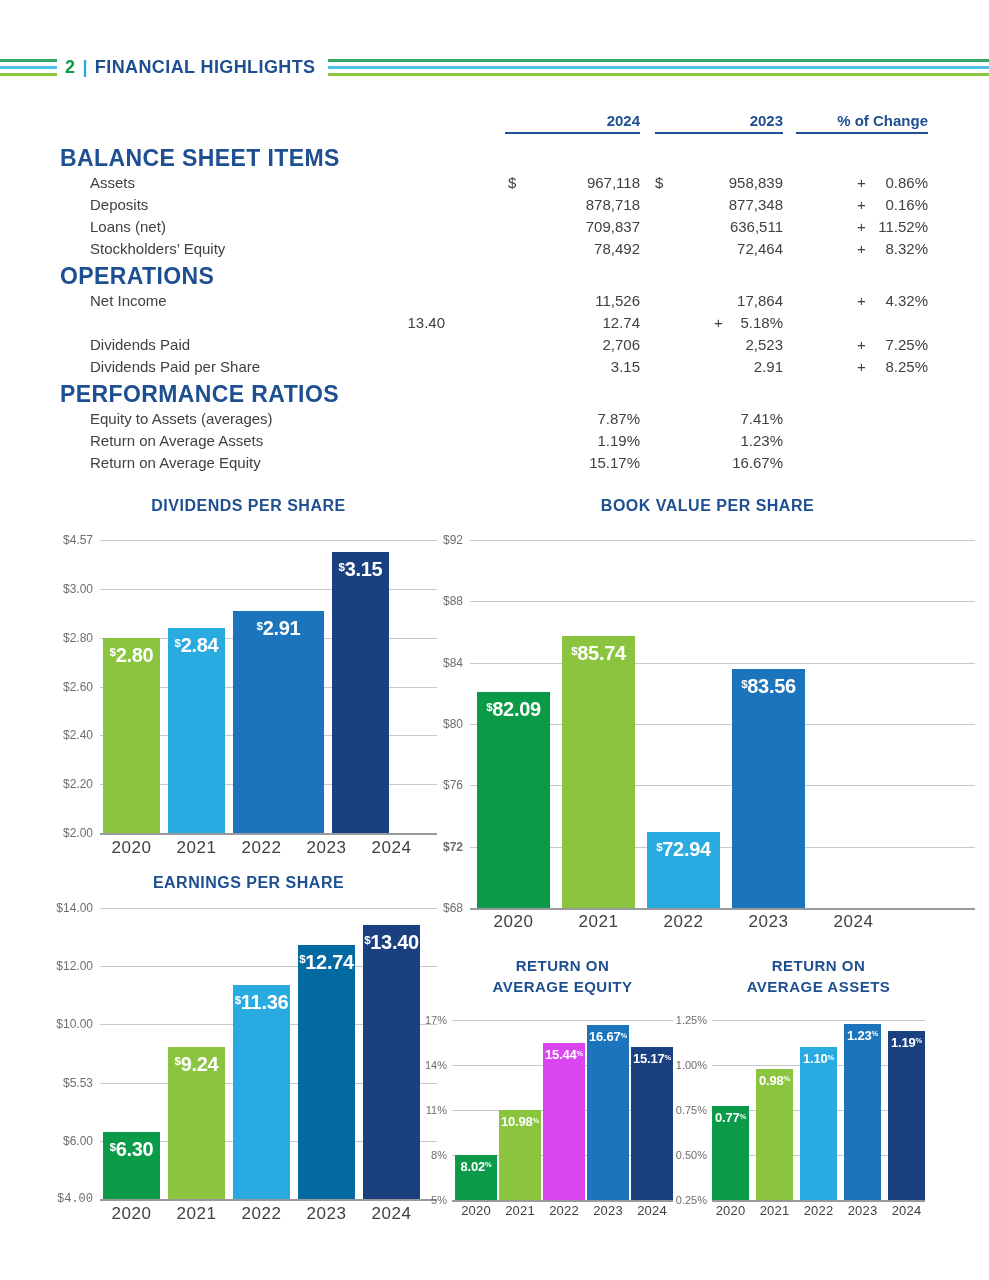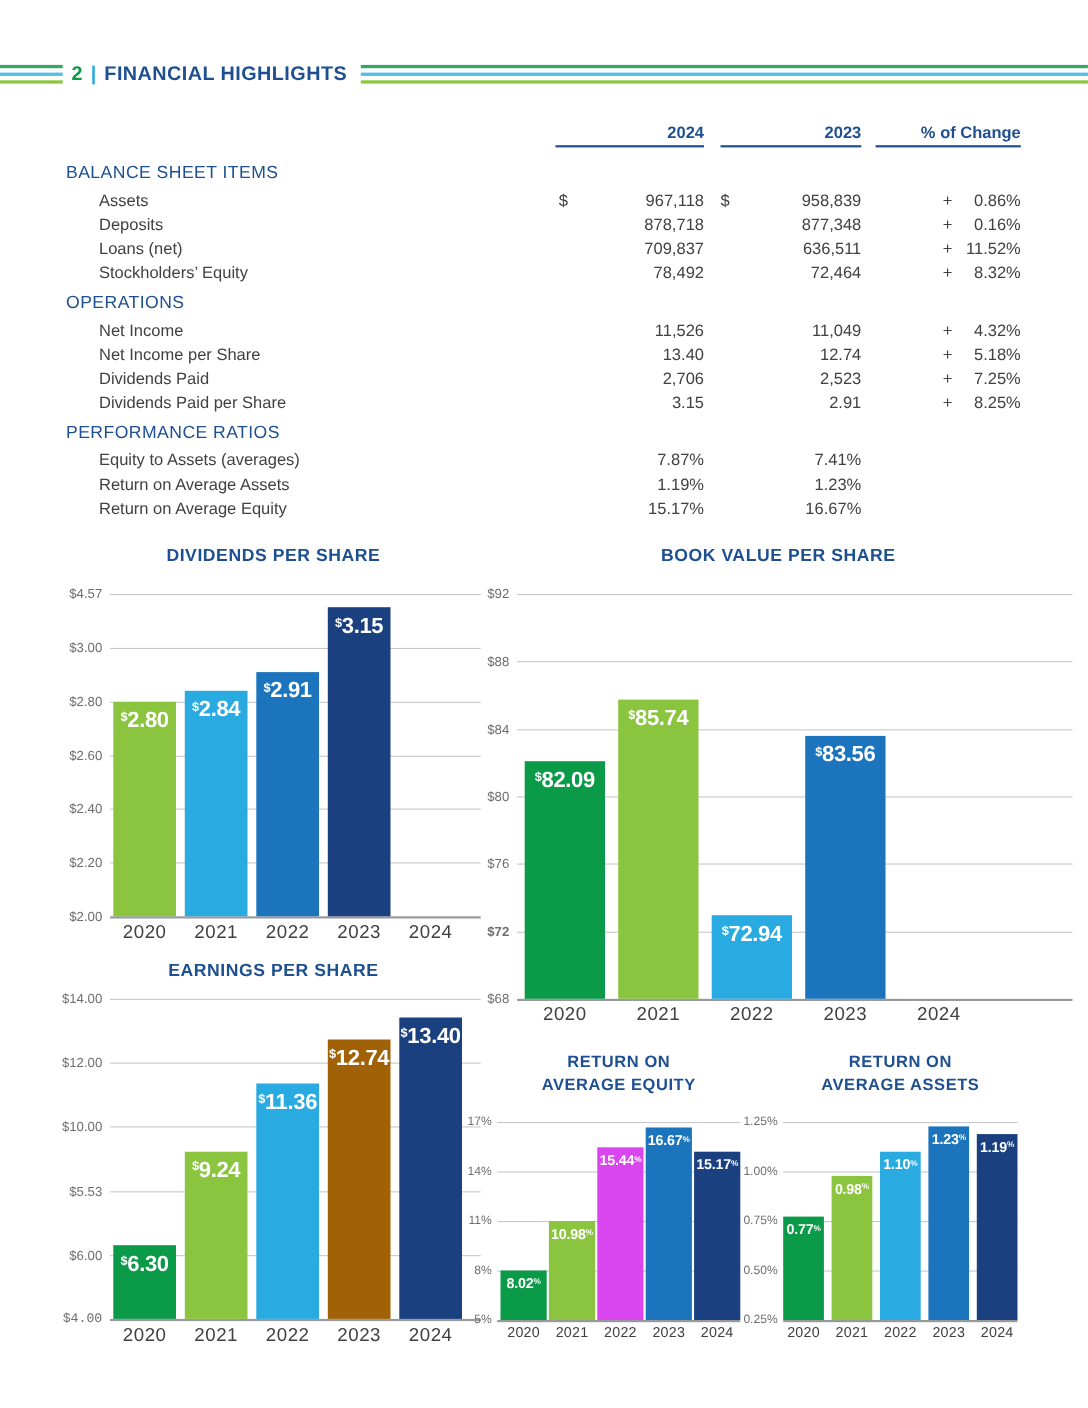--- a/index.html
+++ b/index.html
@@ -21,21 +21,21 @@
   .pg-title{color:var(--navy-text);}
 
   
   .fin-table{position:absolute;left:60px;top:112px;width:868px;font-size:15px;}
   .t-grid{display:grid;grid-template-columns:1fr 195px 143px 145px;}
   .t-header{align-items:end;padding-bottom:2px;}
   .t-header .t-col{text-align:right;}
   .hdr-box{display:inline-block;border-bottom:2px solid var(--navy-text);padding-bottom:3px;
            font-weight:bold;color:var(--navy-text);font-size:15px;text-align:right;}
   .w1{width:135px}.w2{width:128px}.w3{width:132px}
-  .section-heading{font-size:16px;line-height:24px;font-weight:normal;color:var(--navy-text);
+  .section-heading{font-size:23px;line-height:24px;font-weight:bold;color:var(--navy-text);
                    letter-spacing:.4px;margin:4px 0 2px;}
   #table-body .section-heading:first-child{margin-top:10px;}
   .t-row{height:22px;line-height:22px;}
   .t-row .rowlab{padding-left:30px;color:#414042;}
   .t-row .val{position:relative;text-align:right;color:#414042;}
   .cur{position:absolute;top:0;}
   .cur-1{left:63px;} .cur-2{left:15px;}
   .chg{position:relative;text-align:right;}
   .chg .sign{position:absolute;left:74px;top:0;}
 
@@ -133,25 +133,24 @@
         <div class="t-grid t-row">
           <div class="rowlab">Stockholders’ Equity</div>
           <div class="val"><span>78,492</span></div>
           <div class="val"><span>72,464</span></div>
           <div class="chg"><span class="sign">+</span><span>8.32%</span></div>
         </div>
         <div class="section-heading">OPERATIONS</div>
         <div class="t-grid t-row">
           <div class="rowlab">Net Income</div>
           <div class="val"><span>11,526</span></div>
-          <div class="val"><span>11,049</span></div>
+          <div class="val"><span>17,864</span></div>
           <div class="chg"><span class="sign">+</span><span>4.32%</span></div>
         </div>
         <div class="t-grid t-row">
-          <div class="rowlab">Net Income per Share</div>
           <div class="val"><span>13.40</span></div>
           <div class="val"><span>12.74</span></div>
           <div class="chg"><span class="sign">+</span><span>5.18%</span></div>
         </div>
         <div class="t-grid t-row">
           <div class="rowlab">Dividends Paid</div>
           <div class="val"><span>2,706</span></div>
           <div class="val"><span>2,523</span></div>
           <div class="chg"><span class="sign">+</span><span>7.25%</span></div>
         </div>
@@ -186,21 +185,21 @@
   <section class="chart chart-dps">
     <h3 class="chart-title">DIVIDENDS PER SHARE</h3>
     <div class="plot">
         <div class="bars">
           <div class="bar" style="height: 66.6667%; background: rgb(139, 197, 63);">
             <div class="bar-label"><sup>$</sup>2.80</div>
           </div>
           <div class="bar" style="height: 70%; background: rgb(41, 171, 226);">
             <div class="bar-label"><sup>$</sup>2.84</div>
           </div>
-          <div class="bar" style="height: 75.8333%; background: rgb(28, 117, 188);">
+          <div class="bar" style="height: 75.8333%; background: rgb(28, 117, 188); padding-left: 34px;">
             <div class="bar-label"><sup>$</sup>2.91</div>
           </div>
           <div class="bar" style="height: 95.8333%; background: rgb(26, 64, 128);">
             <div class="bar-label"><sup>$</sup>3.15</div>
           </div>
         </div>
         <div class="gridline" style="top: 0%;"></div>
         <span class="ytick" style="top: 0%;">$4.57</span>
         <div class="gridline" style="top: 16.6667%;"></div>
         <span class="ytick" style="top: 16.6667%;">$3.00</span>
@@ -269,21 +268,21 @@
         <div class="bars">
           <div class="bar" style="height: 23%; background: rgb(11, 154, 71);">
             <div class="bar-label"><sup>$</sup>6.30</div>
           </div>
           <div class="bar" style="height: 52.4%; background: rgb(139, 197, 63);">
             <div class="bar-label"><sup>$</sup>9.24</div>
           </div>
           <div class="bar" style="height: 73.6%; background: rgb(41, 171, 226);">
             <div class="bar-label"><sup>$</sup>11.36</div>
           </div>
-          <div class="bar" style="height: 87.4%; background: #a16207;">
+          <div class="bar" style="height: 87.4%; background: #0369a1;">
             <div class="bar-label"><sup>$</sup>12.74</div>
           </div>
           <div class="bar" style="height: 94%; background: rgb(26, 64, 128);">
             <div class="bar-label"><sup>$</sup>13.40</div>
           </div>
         </div>
         <div class="gridline" style="top: 0%;"></div>
         <span class="ytick" style="top: 0%;">$14.00</span>
         <div class="gridline" style="top: 20%;"></div>
         <span class="ytick" style="top: 20%;">$12.00</span>

